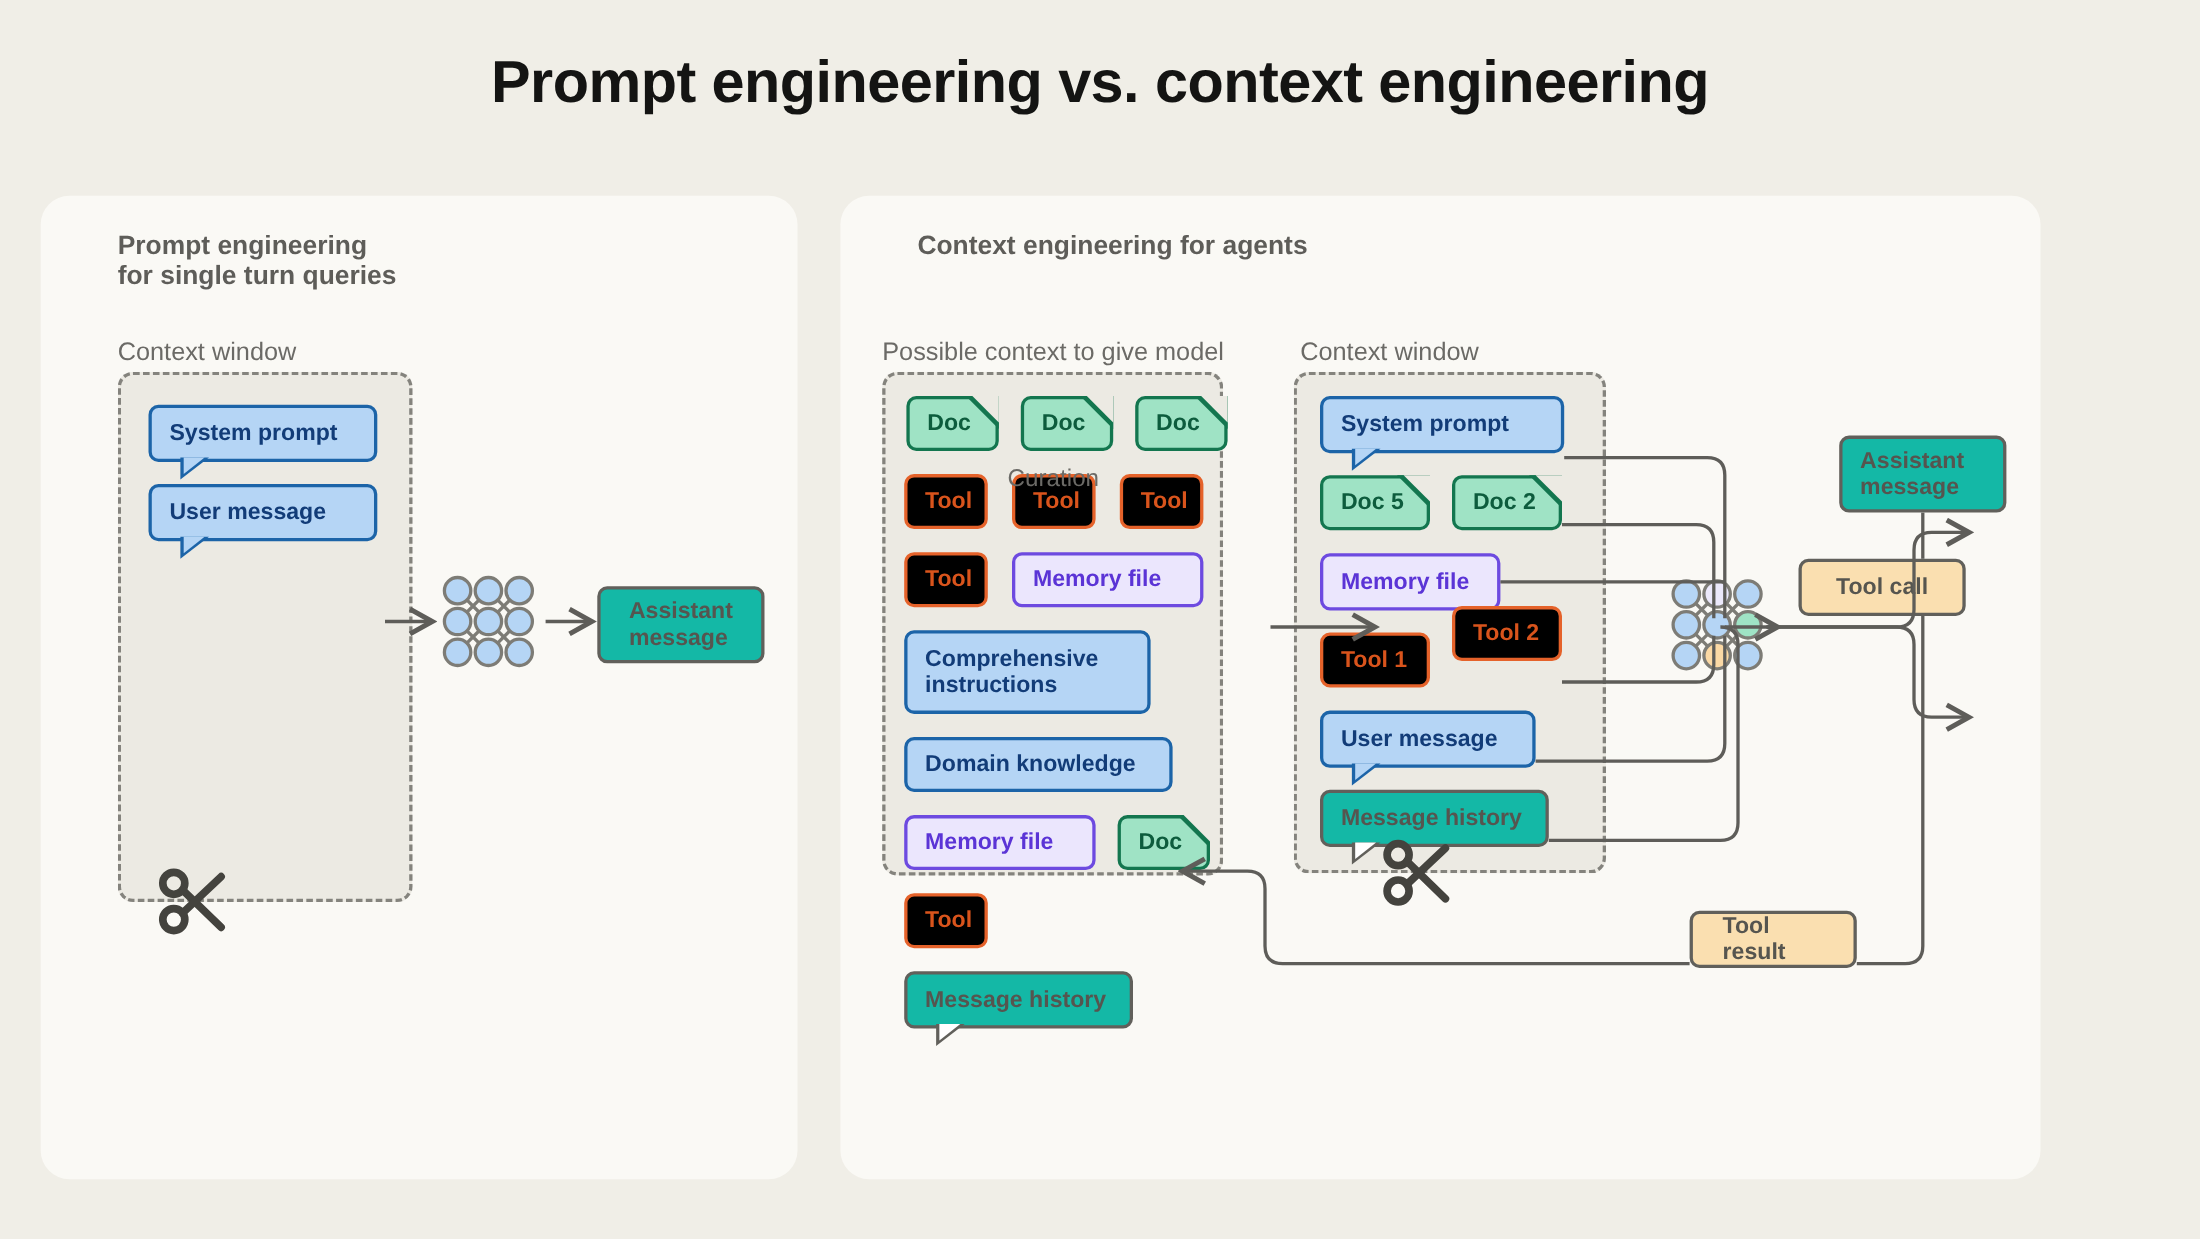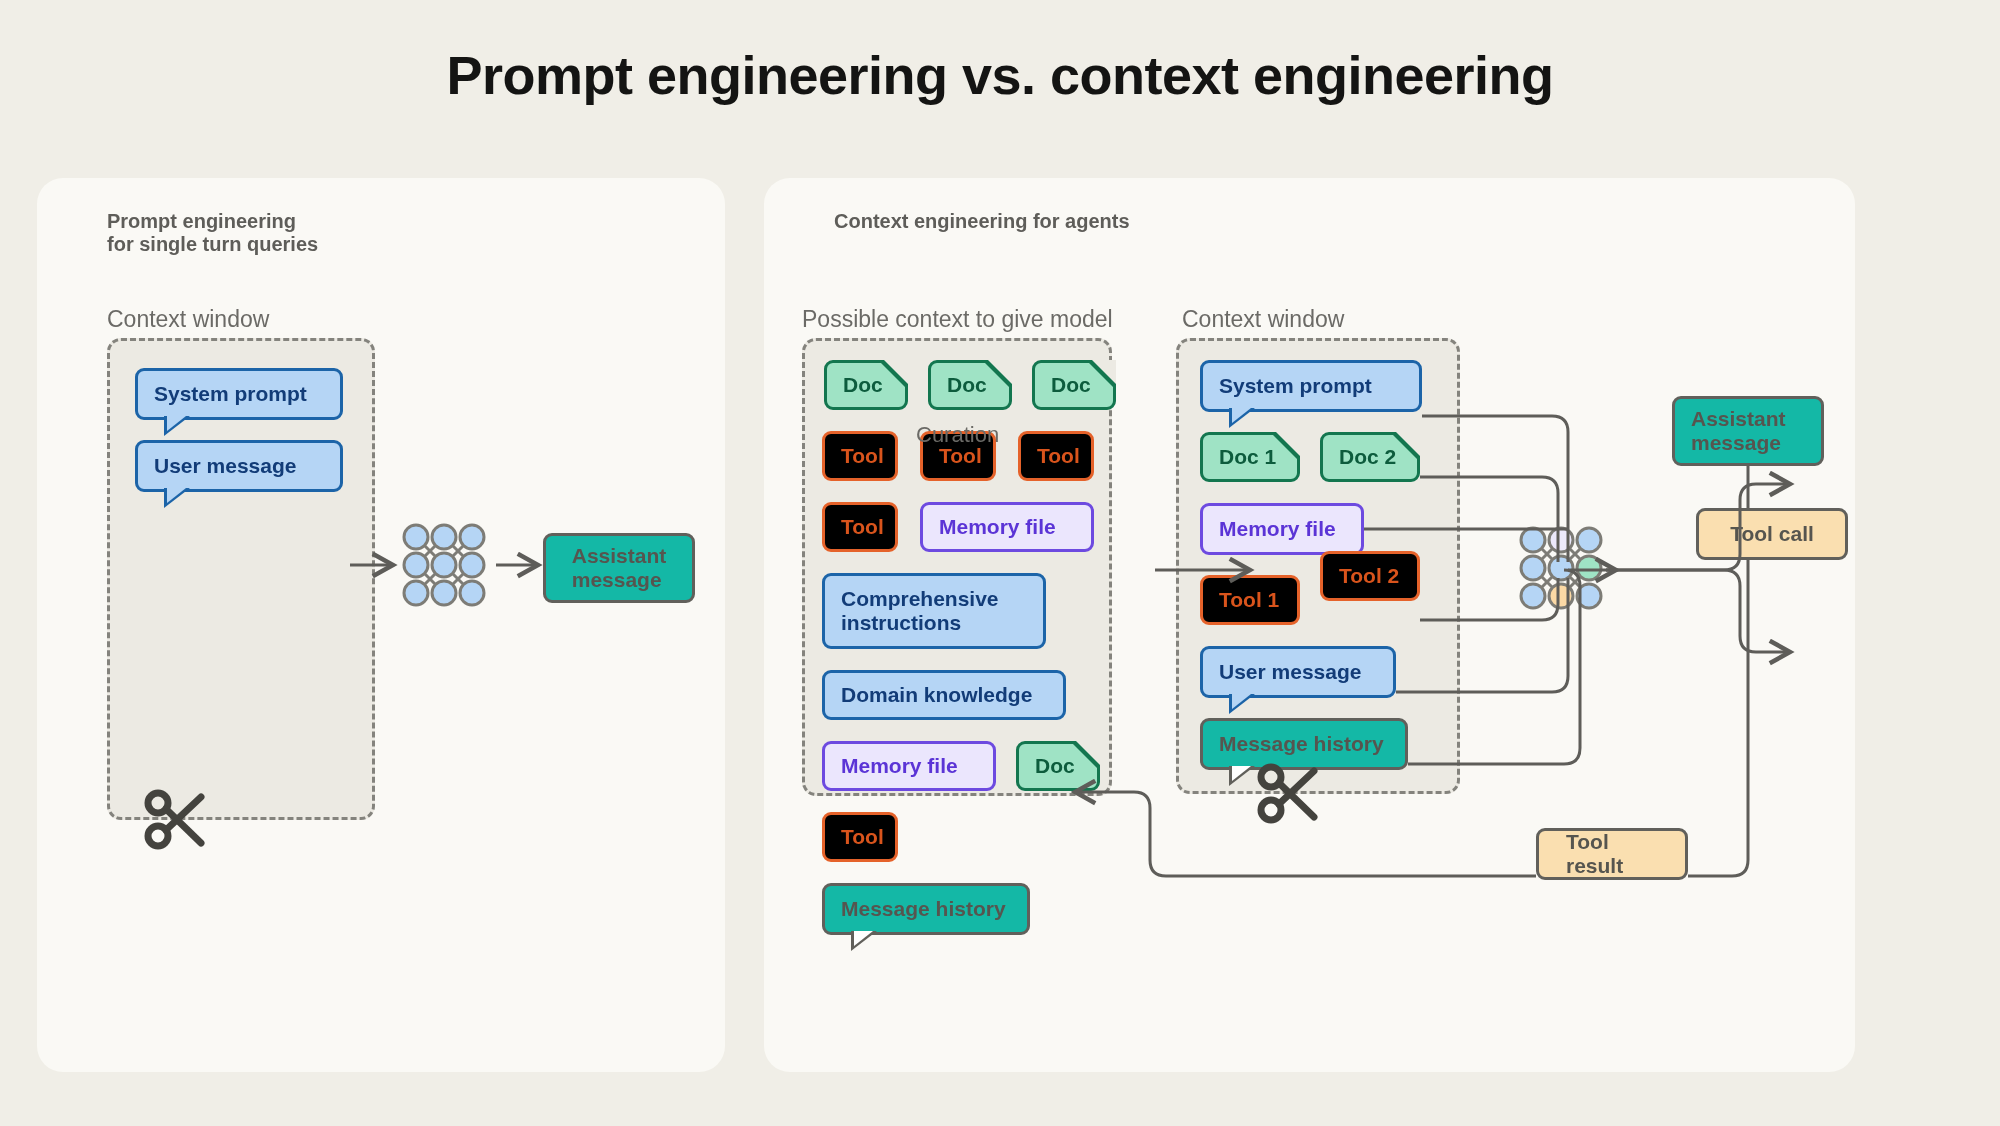--- a/index.html
+++ b/index.html
@@ -38,21 +38,21 @@
     border-radius: 26px;
     top: 0;
   }
   #panel-left  { left: 37px;  width: 688px;  height: 894px; }
   #panel-right { left: 764px; width: 1091px; height: 894px; }
 
   .panel-title {
     position: absolute;
     left: 70px;
     top: 32px;
-    font-size: 20px;
+    font-size: 24px;
     font-weight: bold;
     color: #5e5d59;
     line-height: 1.14;
     white-space: pre-line;
   }
 
   .col-label {
     position: absolute;
     font-size: 23px;
     color: #6b6a66;
@@ -251,21 +251,21 @@
     <div class="col-label" style="left:152px; top:244px; font-size:22px;">Curation</div>
 
     <div class="ctx-region" style="left:412px; top:160px; width:284px; height:456px;"></div>
 
     <div class="chip blue" style="left:436px; top:182px; width:222px; height:52px;">
       <span>System prompt</span>
       <span class="tail"><i></i><b></b></span>
     </div>
 
     <div class="chip green" style="left:436px; top:254px; width:100px; height:50px;">
-      <span>Doc 1</span>
+      <span>Doc 5</span>
       <span class="fold"><i></i><b></b></span>
     </div>
     <div class="chip green" style="left:556px; top:254px; width:100px; height:50px;">
       <span>Doc 2</span>
       <span class="fold"><i></i><b></b></span>
     </div>
 
     <div class="chip memory" style="left:436px; top:325px; width:164px; height:52px;">
       <span>Memory file</span></div>
 
@@ -319,21 +319,21 @@
           <circle cx="73" cy="73" r="12" fill="#b5d5f5"></circle>
         </g>
       </svg>
     </div>
 
     <div class="chip plain" style="left:908px; top:218px; width:152px; height:70px;">
       <span>Assistant
 message</span>
     </div>
 
-    <div class="chip toolcall" style="left:932px; top:330px; width:152px; height:52px; justify-content:center;">
+    <div class="chip toolcall" style="left:871px; top:330px; width:152px; height:52px; justify-content:center;">
       <span>Tool call</span>
     </div>
 
     <div class="chip toolcall" style="left:772px; top:650px; width:152px; height:52px; justify-content:center;padding-left:27px;">
       <span>Tool result</span>
     </div>
   </section>
 </div>
 
 <svg id="wires">

